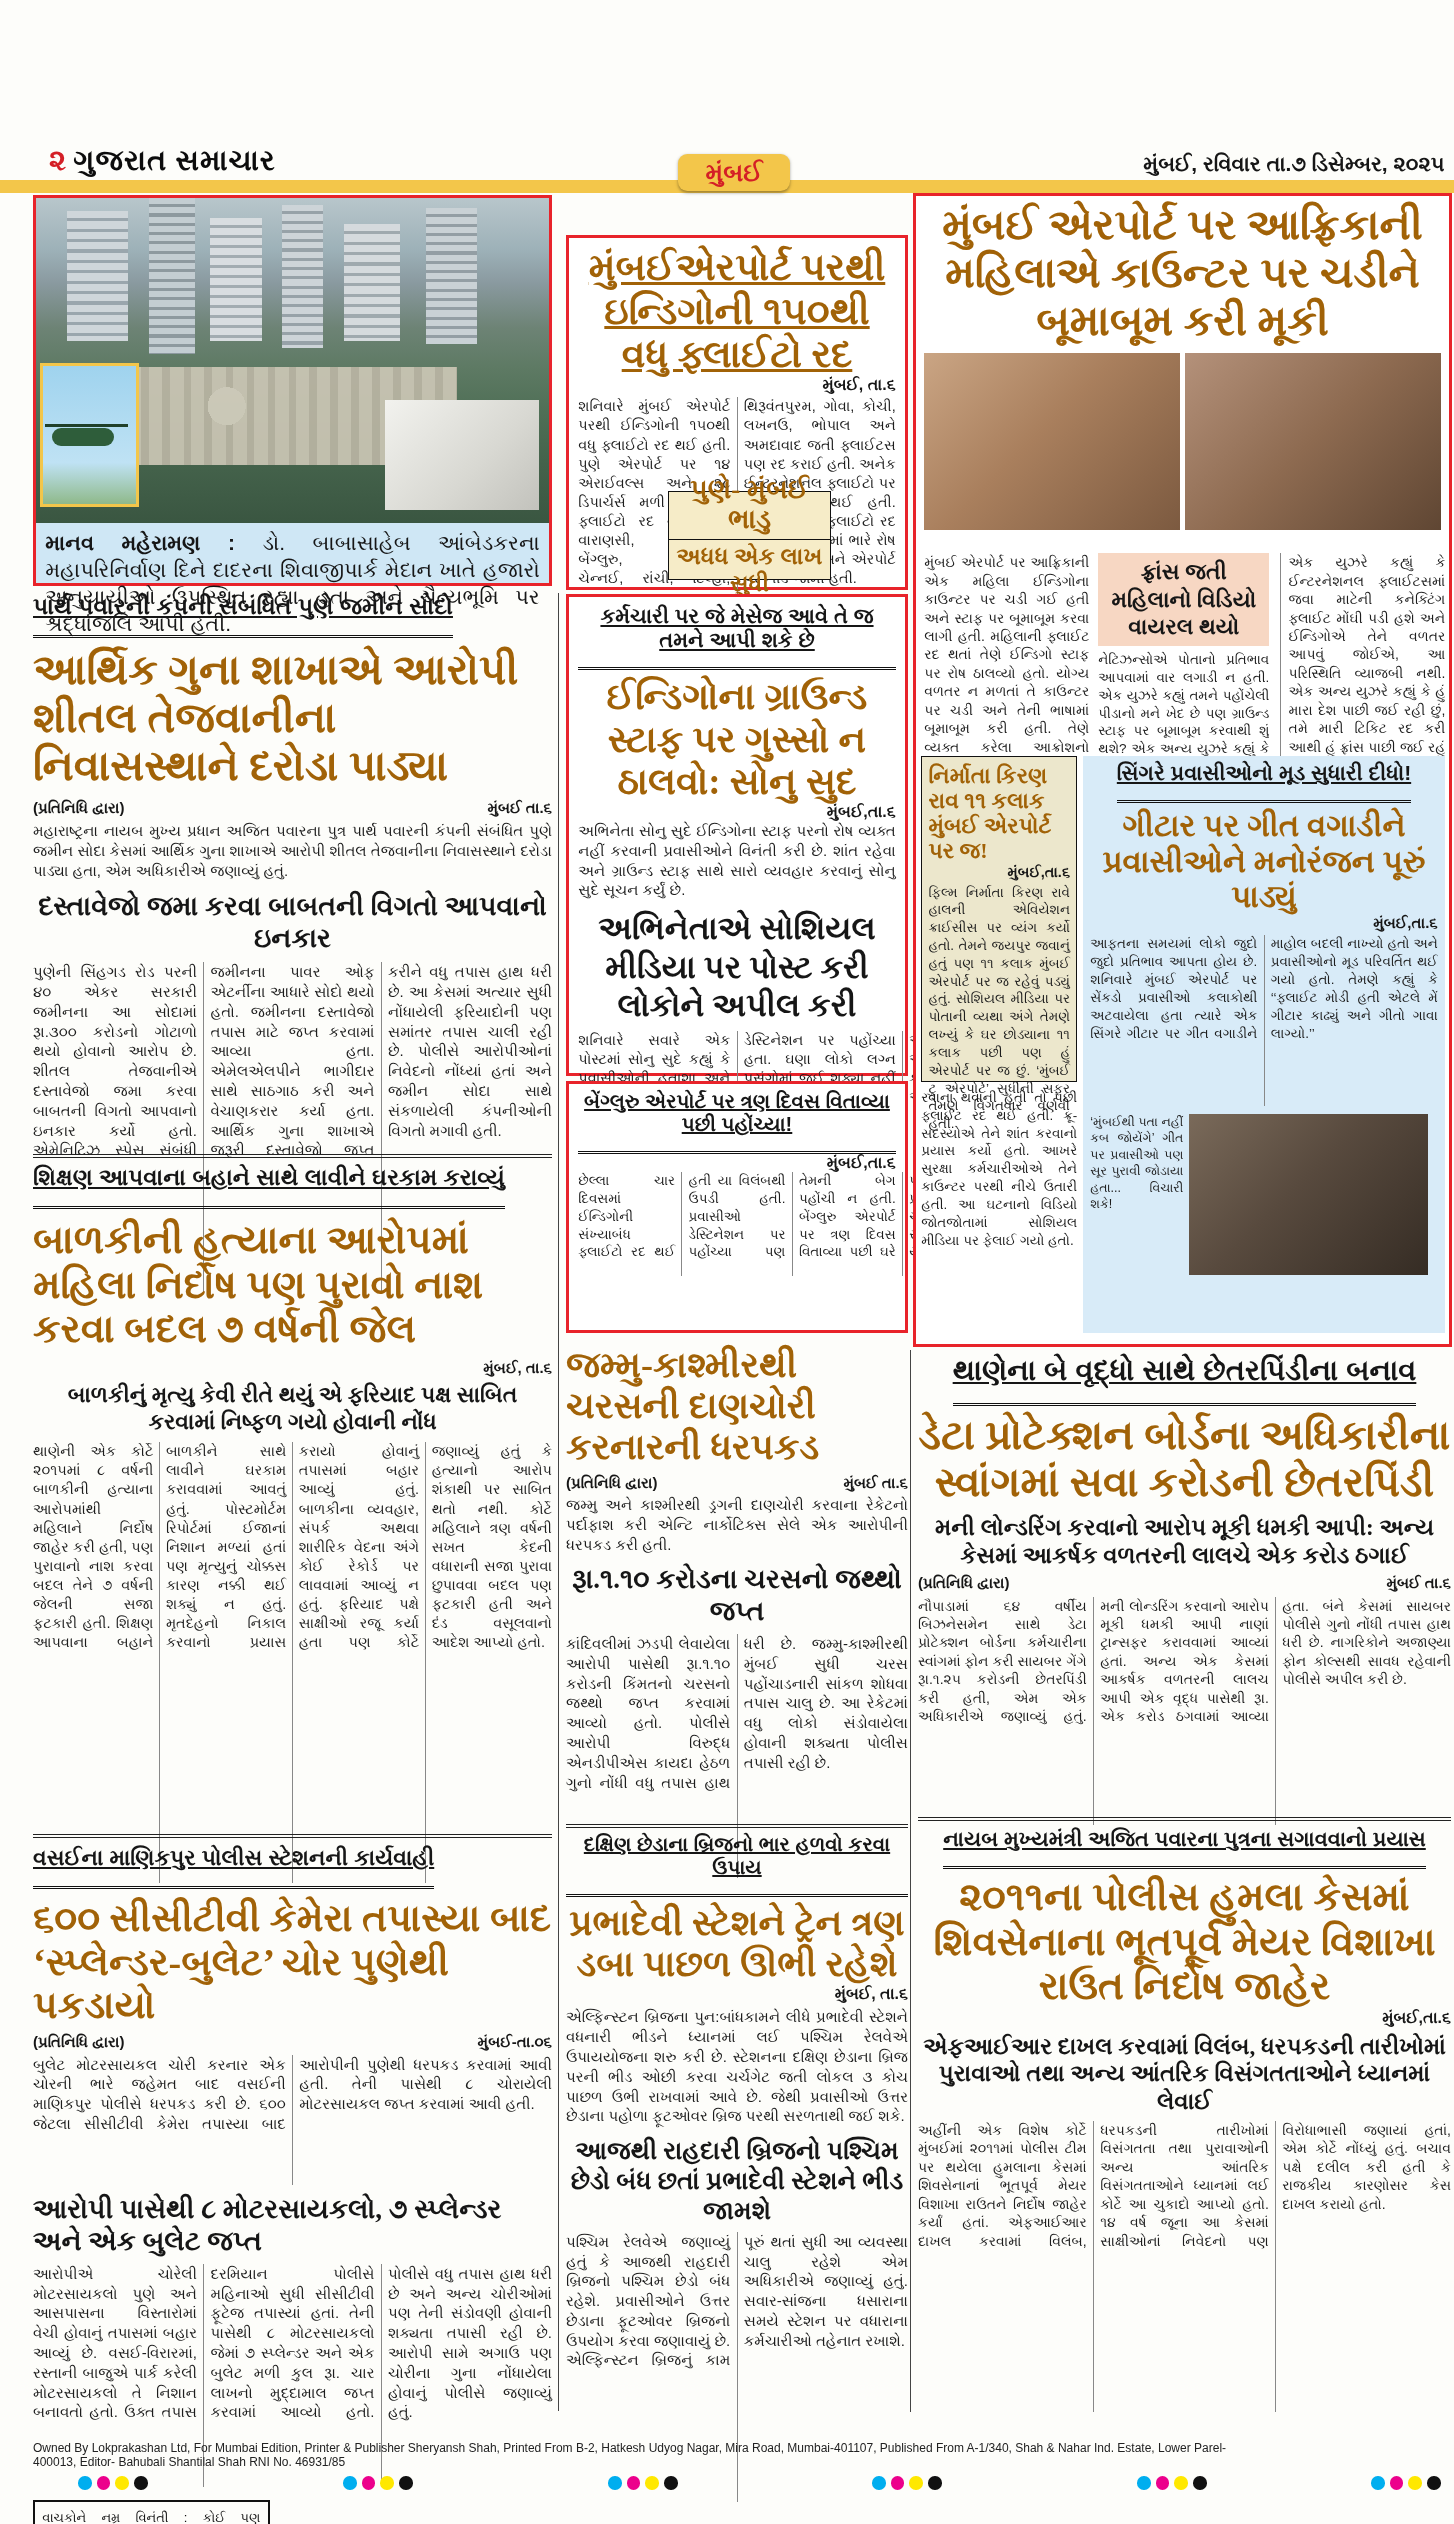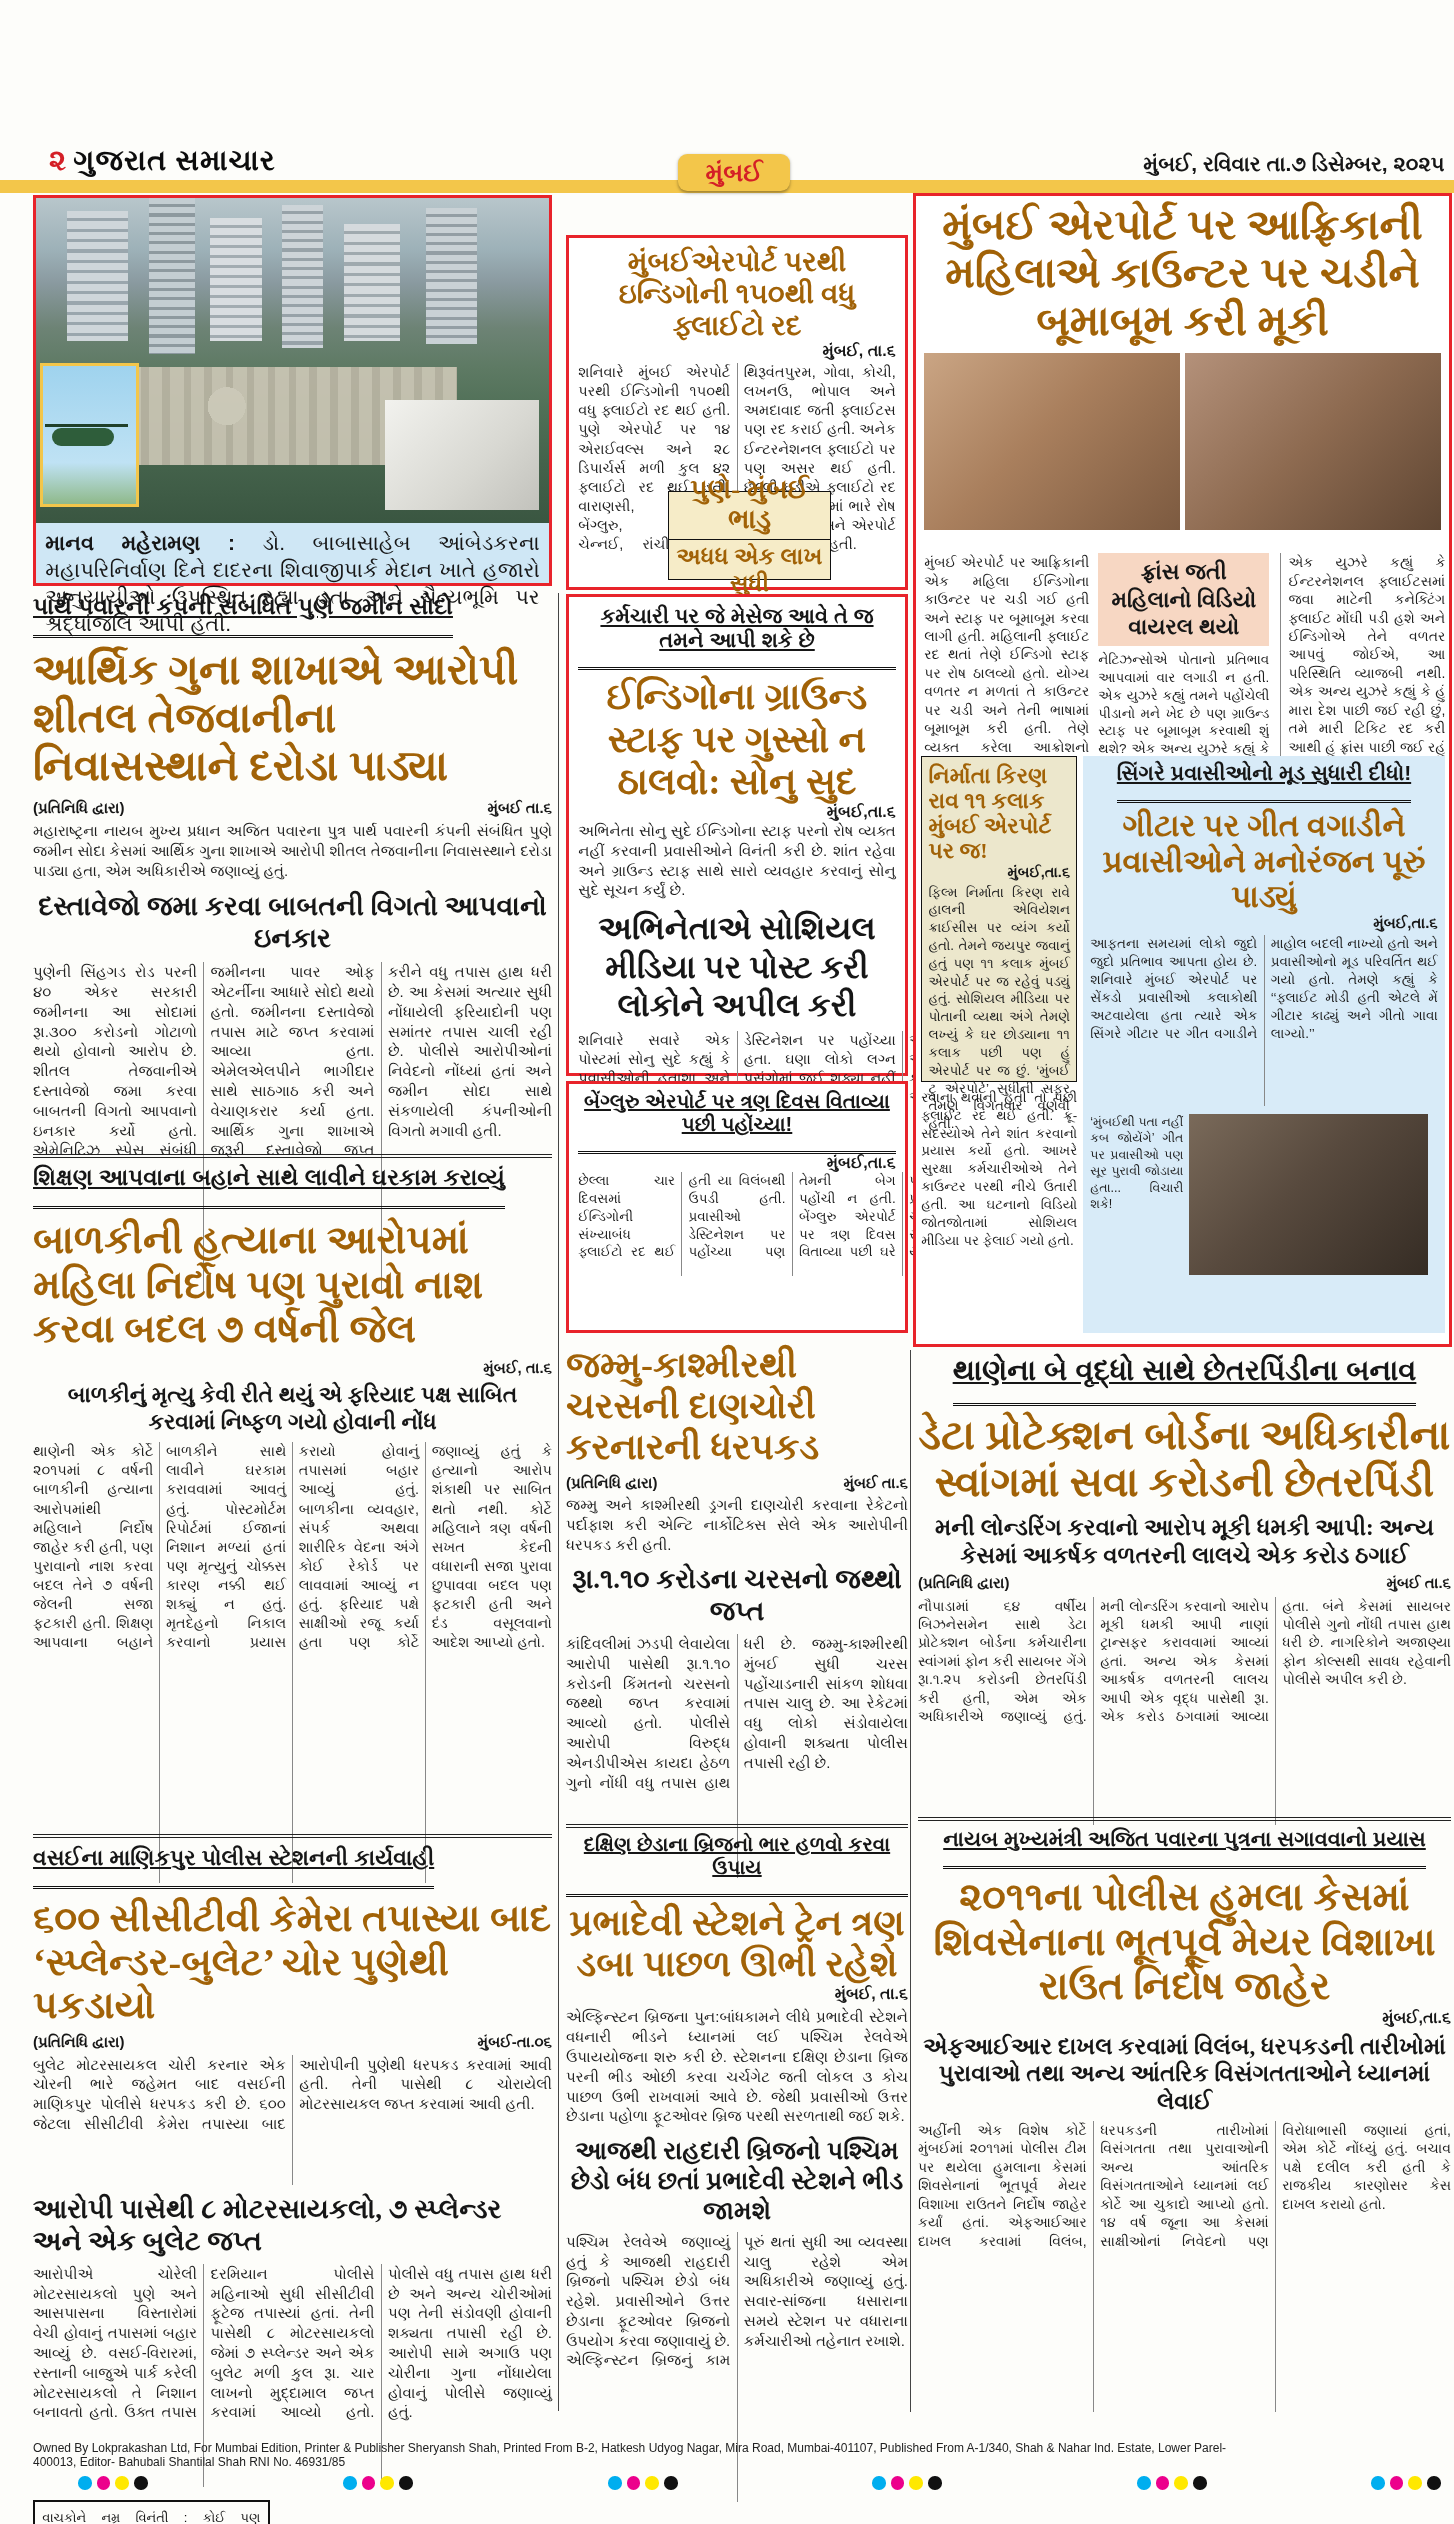--- a/index.html
+++ b/index.html
@@ -99,21 +99,21 @@
     <div class="body cols2" style="height:130px;margin-top:3.1px;">બુલેટ મોટરસાયકલ ચોરી કરનાર એક ચોરની ભારે જહેમત બાદ વસઈની માણિકપુર પોલીસે ધરપકડ કરી છે. ૬૦૦ જેટલા સીસીટીવી કેમેરા તપાસ્યા બાદ આરોપીની પુણેથી ધરપકડ કરવામાં આવી હતી. તેની પાસેથી ૮ ચોરાયેલી મોટરસાયકલ જપ્ત કરવામાં આવી હતી.</div>
     <div class="sub" style="font-size:27px;margin:8.3px 0 6.2px;text-align:left;">આરોપી પાસેથી ૮ મોટરસાયકલો, ૭ સ્પ્લેન્ડર અને એક બુલેટ જપ્ત</div>
     <div class="body cols3" style="height:223px;">આરોપીએ ચોરેલી મોટરસાયકલો પુણે અને આસપાસના વિસ્તારોમાં વેચી હોવાનું તપાસમાં બહાર આવ્યું છે. વસઈ-વિરારમાં, રસ્તાની બાજુએ પાર્ક કરેલી મોટરસાયકલો તે નિશાન બનાવતો હતો. ઉક્ત તપાસ દરમિયાન પોલીસે મહિનાઓ સુધી સીસીટીવી ફૂટેજ તપાસ્યાં હતાં. તેની પાસેથી ૮ મોટરસાયકલો જેમાં ૭ સ્પ્લેન્ડર અને એક બુલેટ મળી કુલ રૂા. ચાર લાખનો મુદ્દામાલ જપ્ત કરવામાં આવ્યો હતો. પોલીસે વધુ તપાસ હાથ ધરી છે અને અન્ય ચોરીઓમાં પણ તેની સંડોવણી હોવાની શક્યતા તપાસી રહી છે. આરોપી સામે અગાઉ પણ ચોરીના ગુના નોંધાયેલા હોવાનું પોલીસે જણાવ્યું હતું.</div>
     <div style="margin-top:13.5px;width:218px;border:2.1px double #111;padding:7.3px;font-size:13px;line-height:1.3;text-align:justify;">વાચકોને નમ્ર વિનંતી : કોઈ પણ જાહેરખબરના આધારે વ્યવહાર કરતાં પહેલાં વાચકોએ યોગ્ય ખાતરી કરી લેવી. વ્યવહારમાં થયેલા નુકસાનની જવાબદારી રહેશે નહીં. - જાહેરખબર વ્યવસ્થાપક</div>
   </div>
 
   <div class="abs vline" style="left:558px;top:593px;height:1818px;"></div>
   <div class="abs vline" style="left:910px;top:1350px;height:1062px;"></div>
 
   <div class="abs redbox" style="left:566px;top:235px;width:342px;height:355px;padding:8.3px 9.3px;">
-    <div class="hl" style="font-size:28px;">મુંબઈએરપોર્ટ પરથી ઇન્ડિગોની ૧૫૦થી વધુ ફ્લાઈટો રદ</div>
+    <div class="hl" style="font-size:38px;text-decoration:underline;">મુંબઈએરપોર્ટ પરથી ઇન્ડિગોની ૧૫૦થી વધુ ફ્લાઈટો રદ</div>
     <div class="date">મુંબઈ, તા.૬</div>
     <div class="body cols2" style="height:208px;margin-top:3.1px;font-size:14.5px;">શનિવારે મુંબઈ એરપોર્ટ પરથી ઈન્ડિગોની ૧૫૦થી વધુ ફ્લાઈટો રદ થઈ હતી. પુણે એરપોર્ટ પર ૧૪ એરાઈવલ્સ અને ૨૮ ડિપાર્ચર્સ મળી કુલ ૪૨ ફ્લાઈટો રદ થઈ હતી. વારાણસી, નાગપુર, બેંગ્લુરુ, કોલકોતા, ચેન્નઈ, રાંચી, દિલ્હી, થિરૂવંતપુરમ, ગોવા, કોચી, લખનઉ, ભોપાલ અને અમદાવાદ જતી ફ્લાઈટસ પણ રદ કરાઈ હતી. અનેક ઈન્ટરનેશનલ ફ્લાઈટો પર પણ અસર થઈ હતી. છેલ્લી ઘડીએ ફ્લાઈટો રદ થતાં પ્રવાસીઓમાં ભારે રોષ ફેલાયો હતો અને એરપોર્ટ પર ભીડ જામી હતી.</div>
     <div class="abs" style="left:99px;bottom:7.3px;width:161px;height:87px;background:#f6ecc8;border:1.6px solid #111;display:flex;flex-direction:column;align-items:center;justify-content:center;gap:4.2px;">
       <span class="hl" style="font-size:27px;">પુણે- મુંબઈ ભાડુ</span>
       <span class="hl" style="font-size:23px;border-top:1.6px solid #111;padding-top:4.2px;">અધધ એક લાખ સુધી</span>
     </div>
   </div>
 
   <div class="abs redbox" style="left:566px;top:594px;width:342px;height:482px;padding:7.3px 9.3px;">
     <div class="kick" style="font-size:21px;"><span>કર્મચારી પર જે મેસેજ આવે તે જ તમને આપી શકે છે</span></div>

